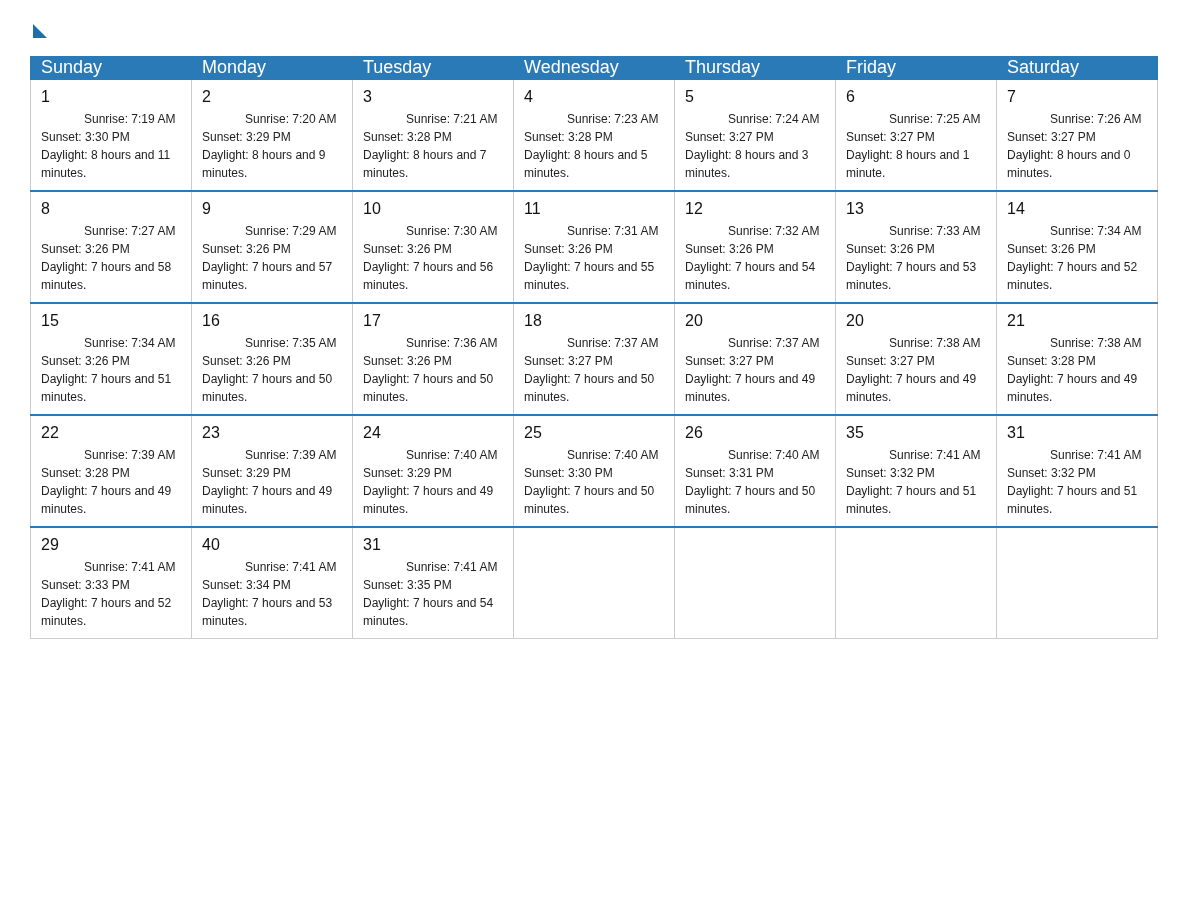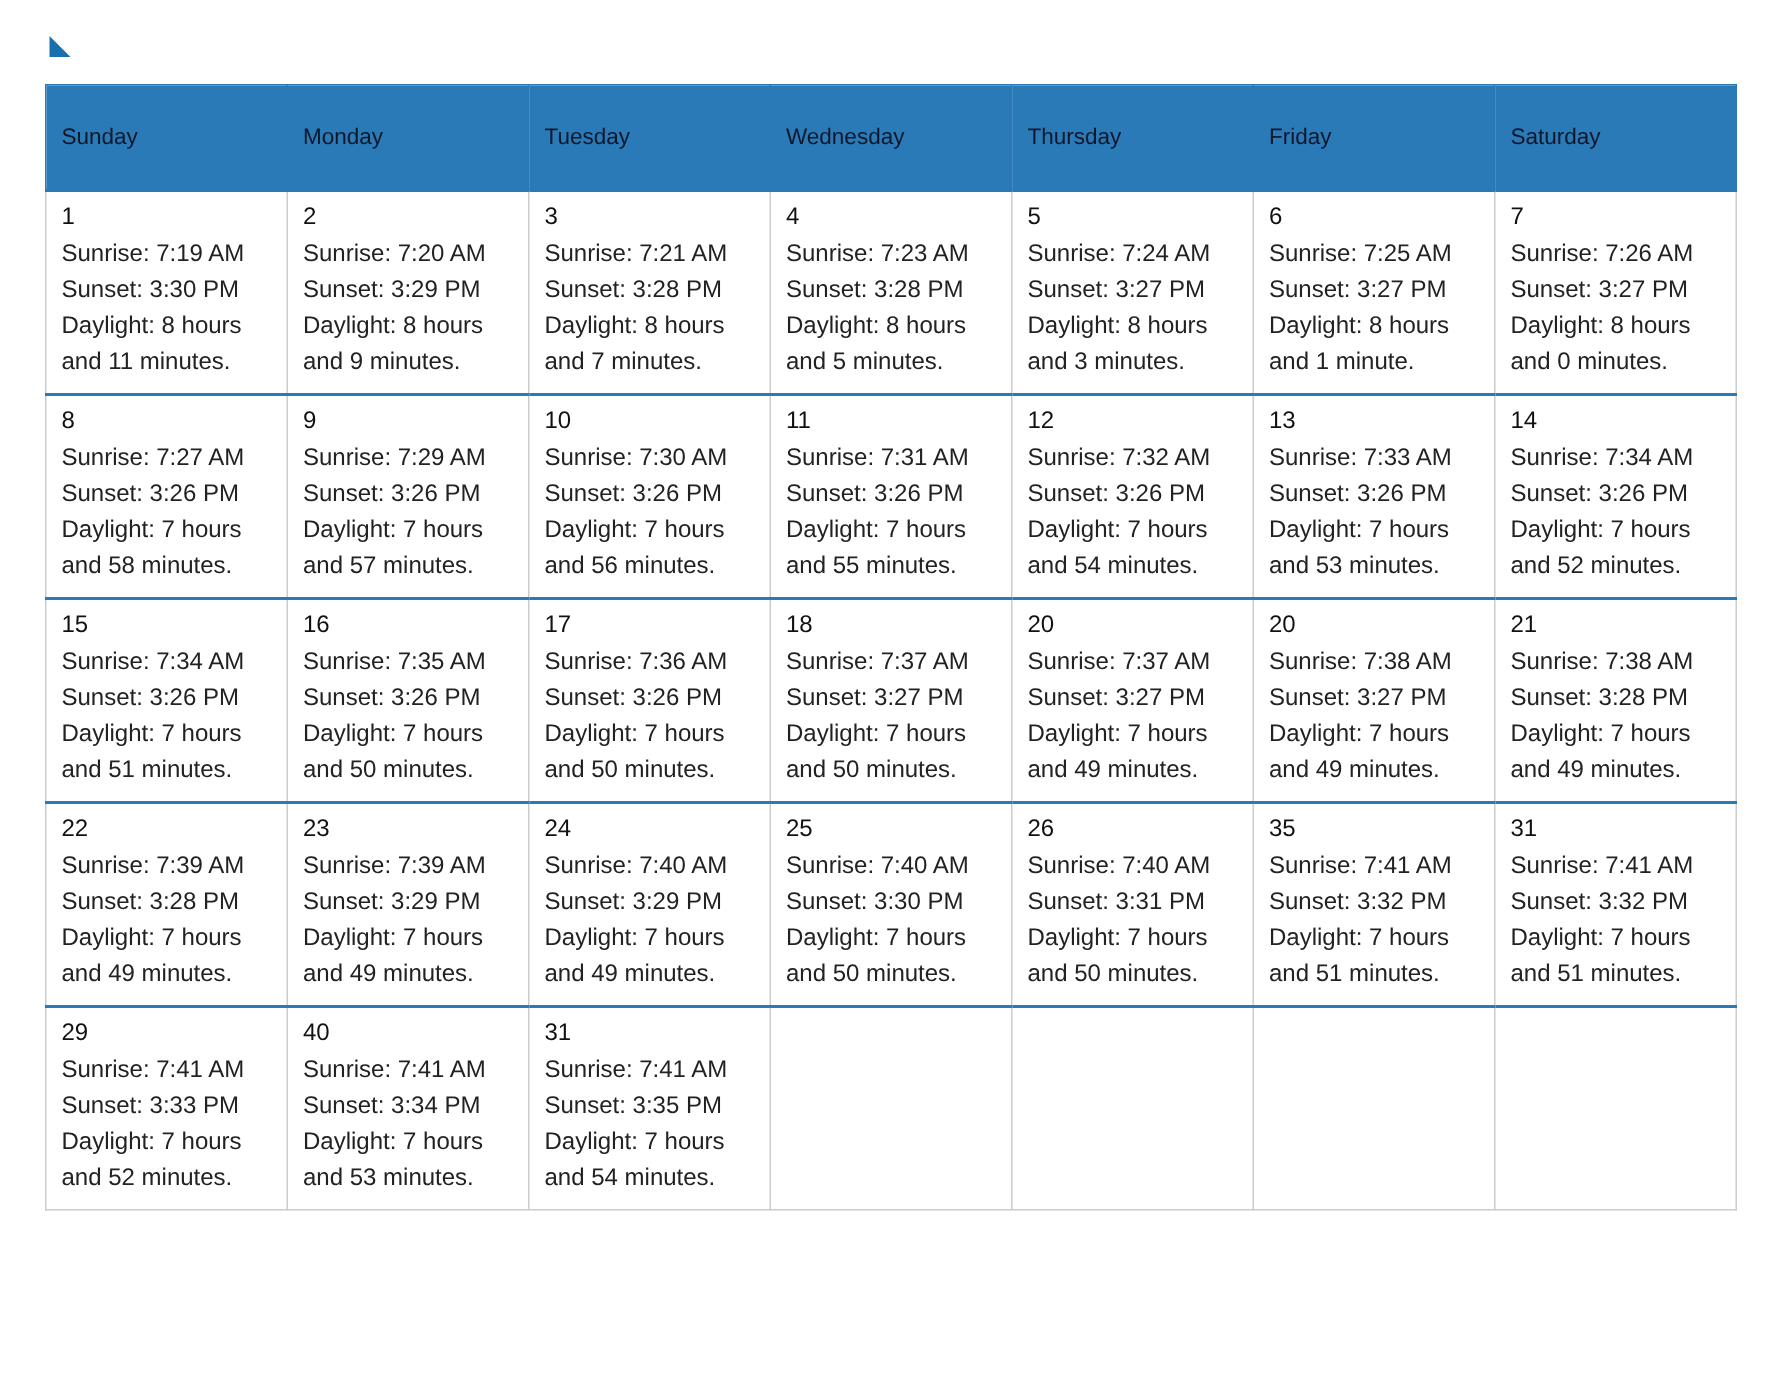--- a/index.html
+++ b/index.html
@@ -66,24 +66,24 @@
       color: #333;
       margin-top: 4px;
     }
     table {
       width: 100%;
       border-collapse: collapse;
       table-layout: fixed;
     }
     thead tr th {
       background-color: #2a7ab8;
-      color: #0f172a;
-      font-size: 15px;
+      color: #ffffff;
+      font-size: 18px;
       font-weight: normal;
-      padding: 26px 10px;
+      padding: 0 10px;
       text-align: left;
       border: 1px solid #2a7ab8;
     }
     tbody tr td {
       vertical-align: top;
       padding: 8px 10px;
       font-size: 13px;
       color: #222;
       border: 1px solid #ccc;
       border-top: 2px solid #2a7ab8;
@@ -91,23 +91,24 @@
       height: 110px;
     }
     tbody tr td .day-num {
       font-size: 16px;
       font-weight: normal;
       color: #111;
       display: block;
       margin-bottom: 4px;
     }
     tbody tr td .day-info {
-      font-size: 16px;
+      font-size: 12px;
       color: #222;
       line-height: 1.5;
+      margin-left: 43px;
     }
   </style>
 </head>
 <body>
 
 <div class="header">
   <div class="logo">
     <div class="logo-top">
       <span class="logo-general"></span>
       <div class="logo-triangle"></div>

